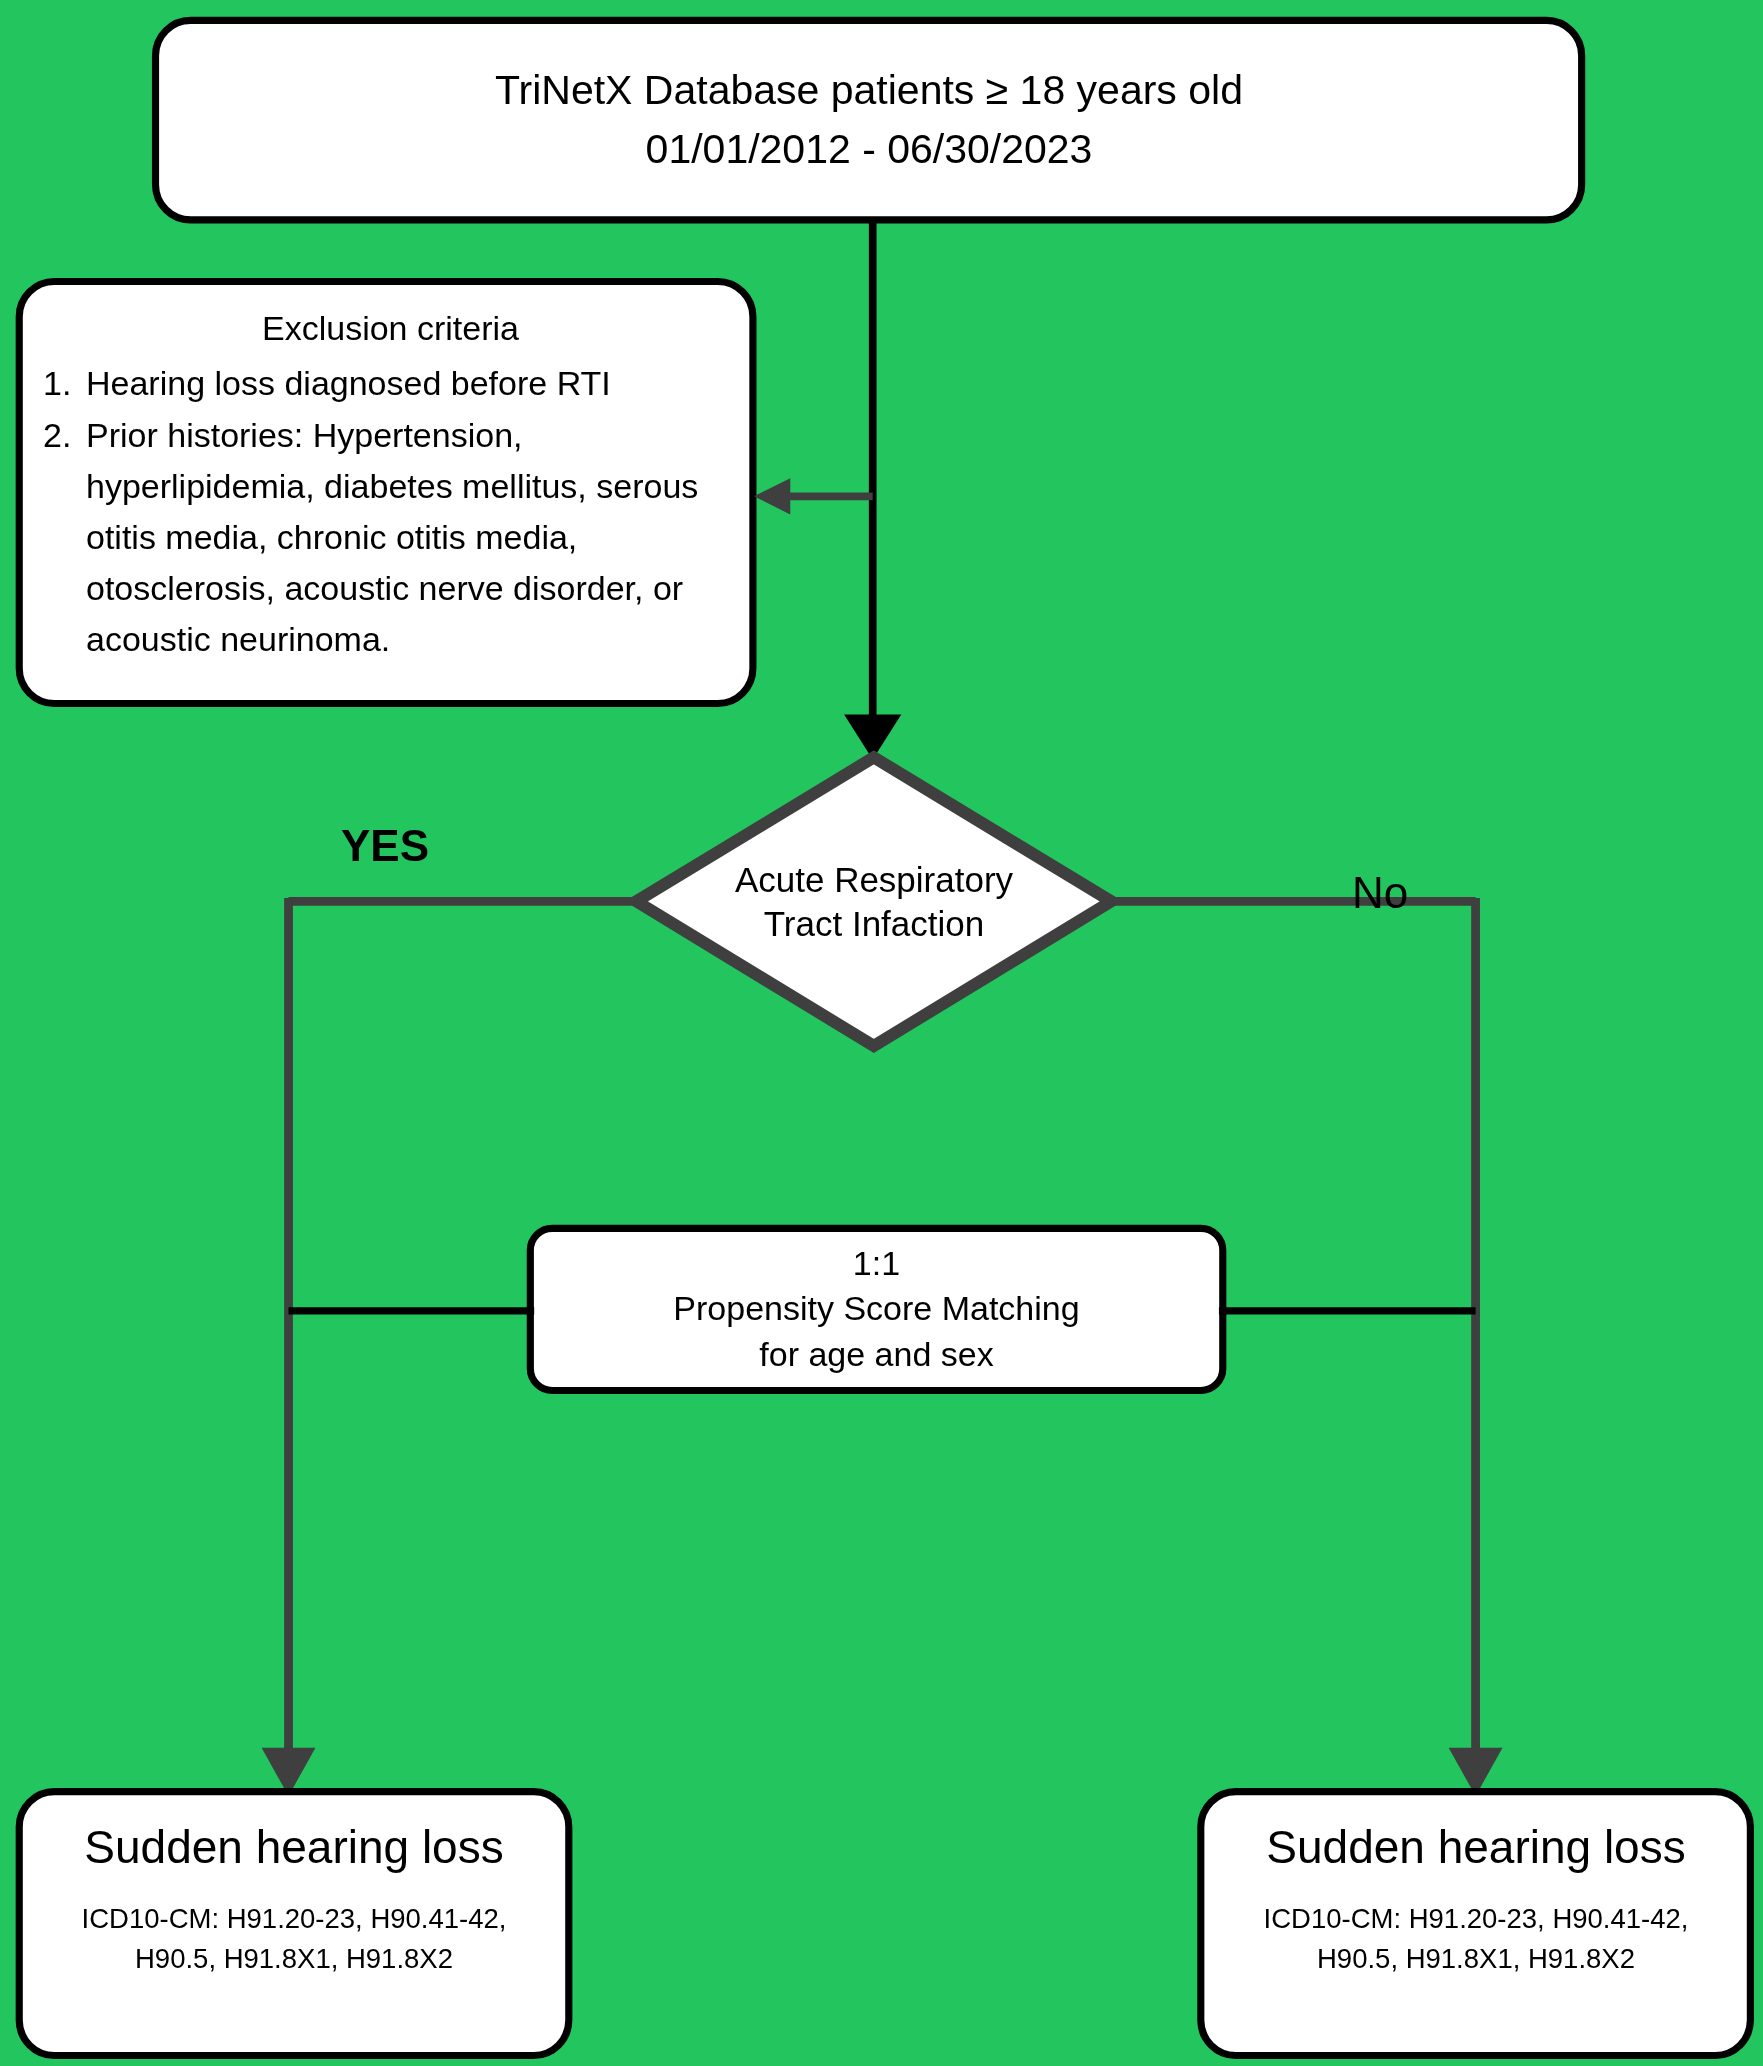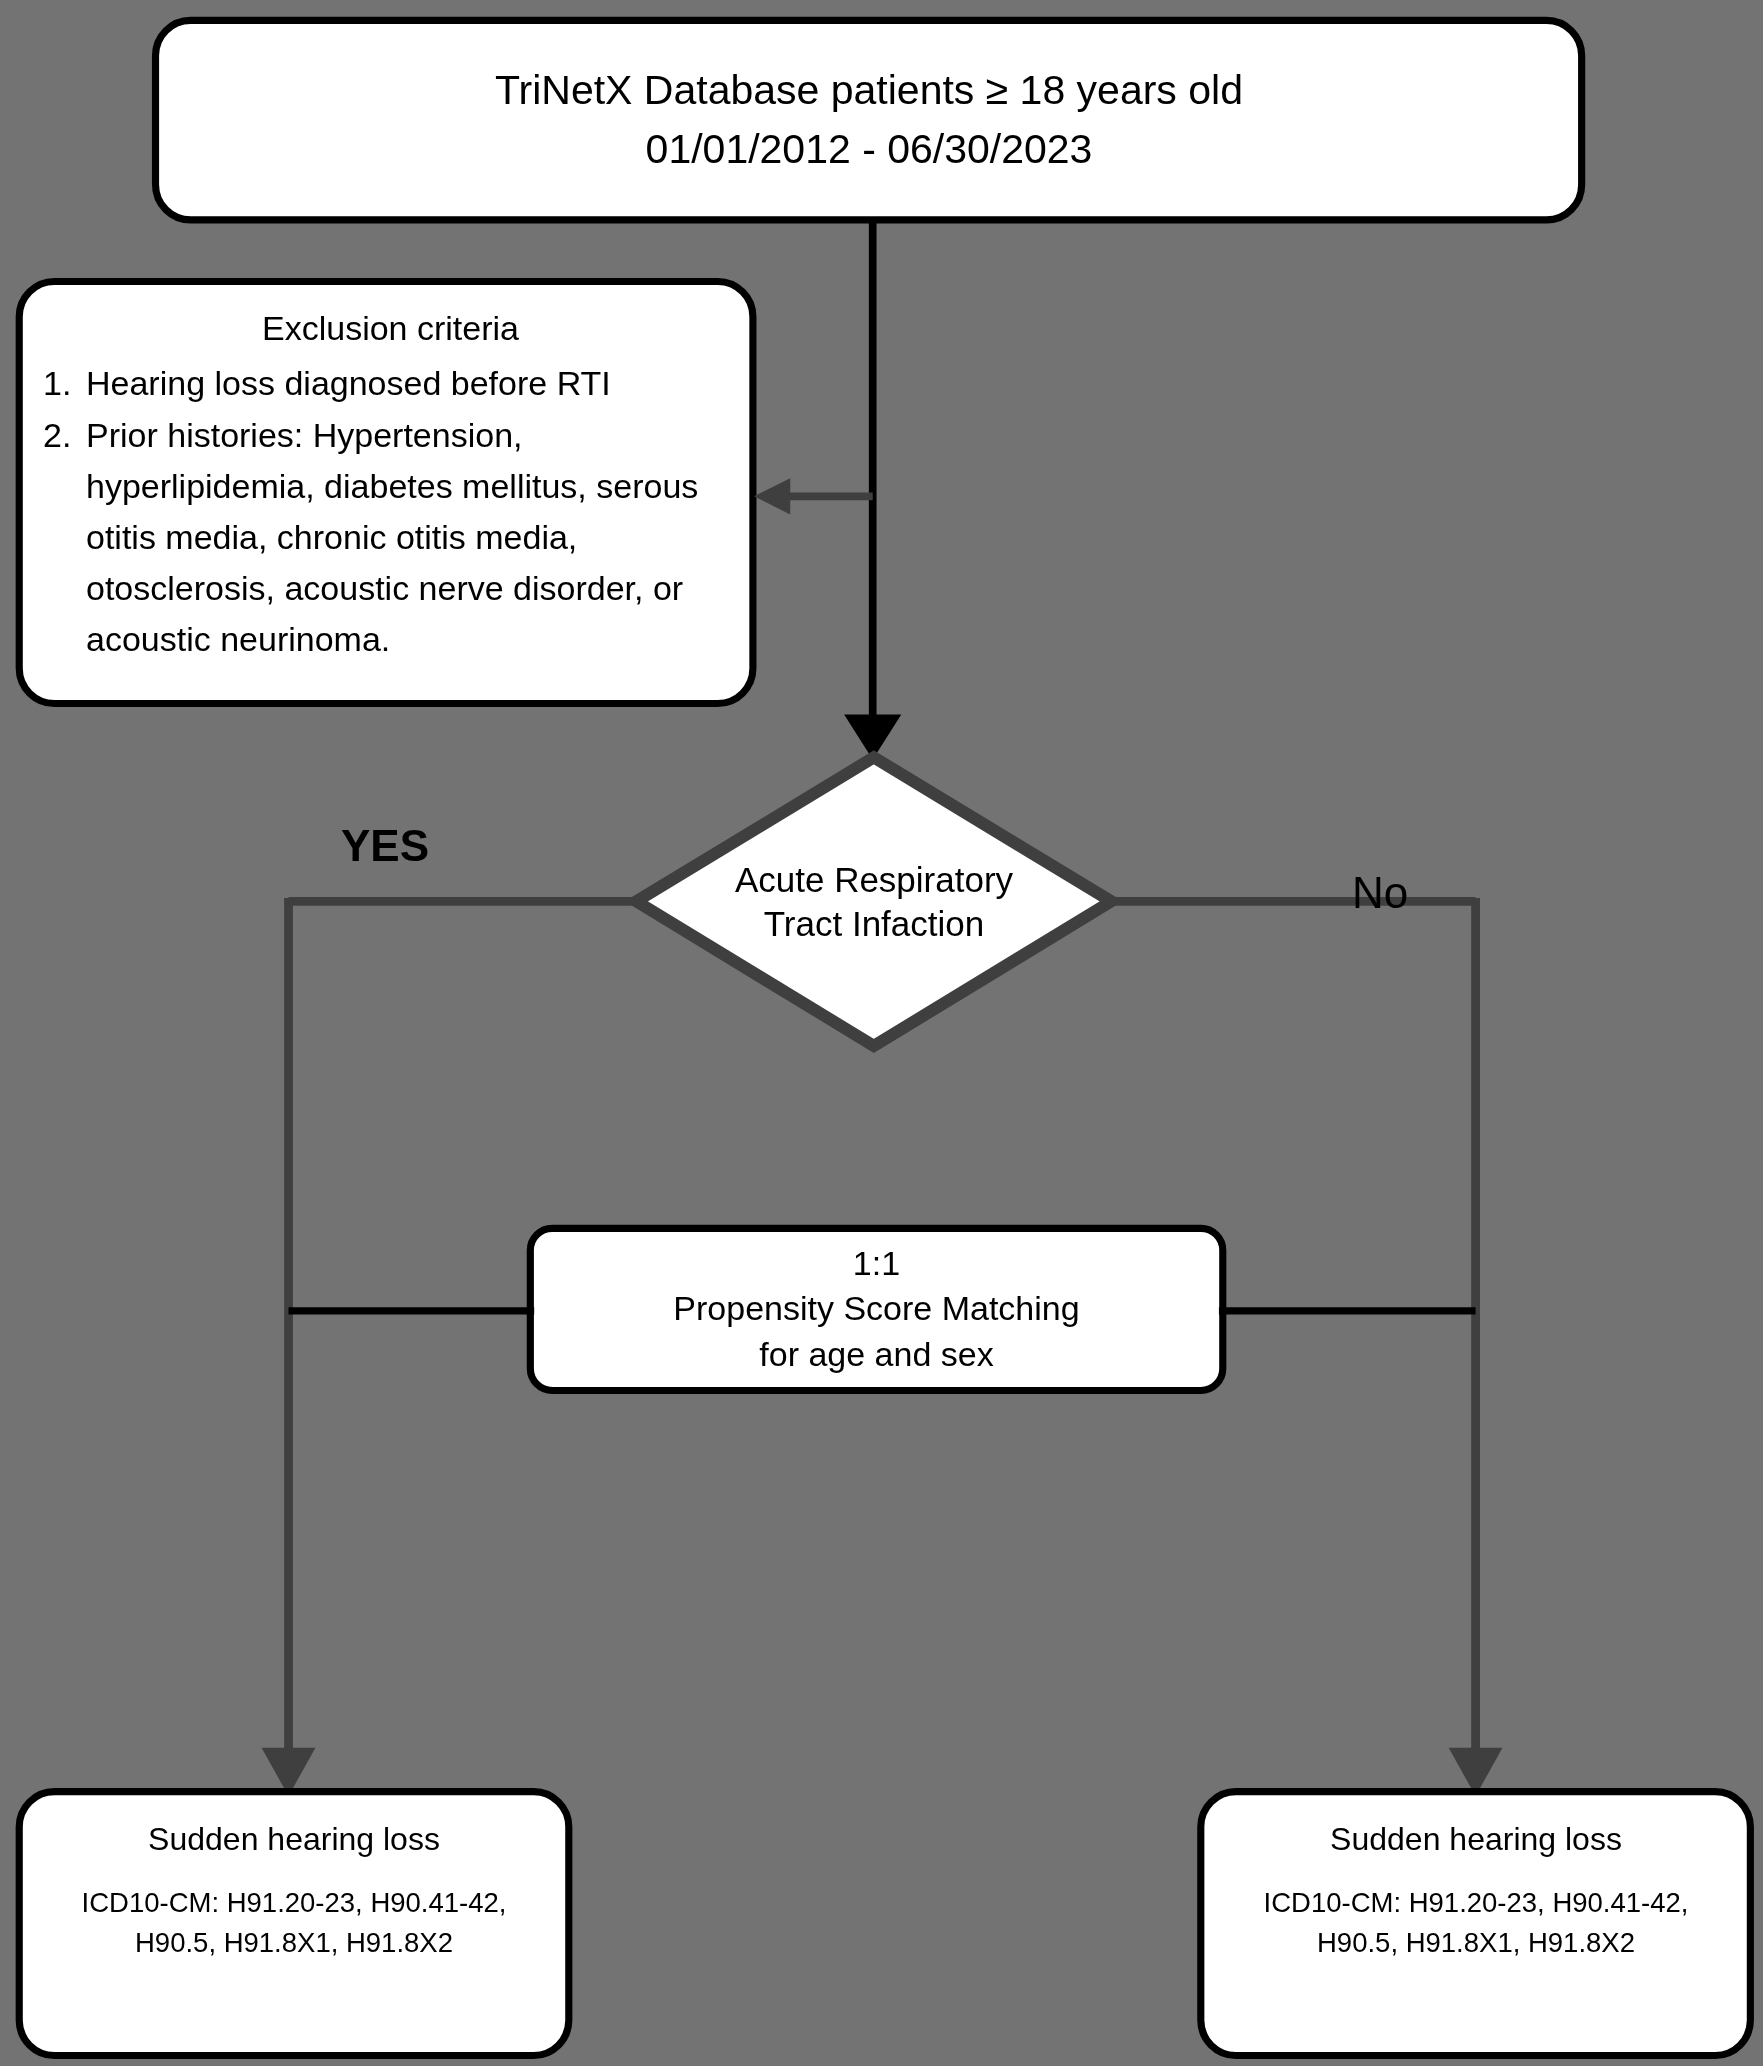--- a/index.html
+++ b/index.html
@@ -1,20 +1,20 @@
 <!DOCTYPE html>
 <html style="font-size:8.8px"><head>
 <meta charset="utf-8">
 <style>
   html,body{margin:0;padding:0;background:#ffffff;}
   #stage{
     position:relative;
     width:1763px;
     height:2066px;
-    background:#737373;
+    background:#22c55e;
     font-family:"Liberation Sans", sans-serif;
     overflow:hidden;
   }
   #flowsvg{position:absolute;left:0;top:0;width:1763px;height:2066px;}
 
   .node-text{
     position:absolute;
     box-sizing:border-box;
     display:flex;
     flex-direction:column;
@@ -72,21 +72,21 @@
     justify-content:flex-start;
     padding:29px 20px 0 20px;
   }
   #out-left-text{
     left:19px; top:1792px; width:550px; height:264px;
   }
   #out-right-text{
     left:1201px; top:1792px; width:550px; height:264px;
   }
   .outcome-title{
-    font-size:32px; text-align:center; width:100%;
+    font-size:46px; text-align:center; width:100%;
     line-height:1.15; margin-bottom:25px;
   }
   .outcome-codes{
     font-size:27.5px; text-align:center; width:100%;
     line-height:1.45;
   }
 </style>
 </head>
 <body>
 

